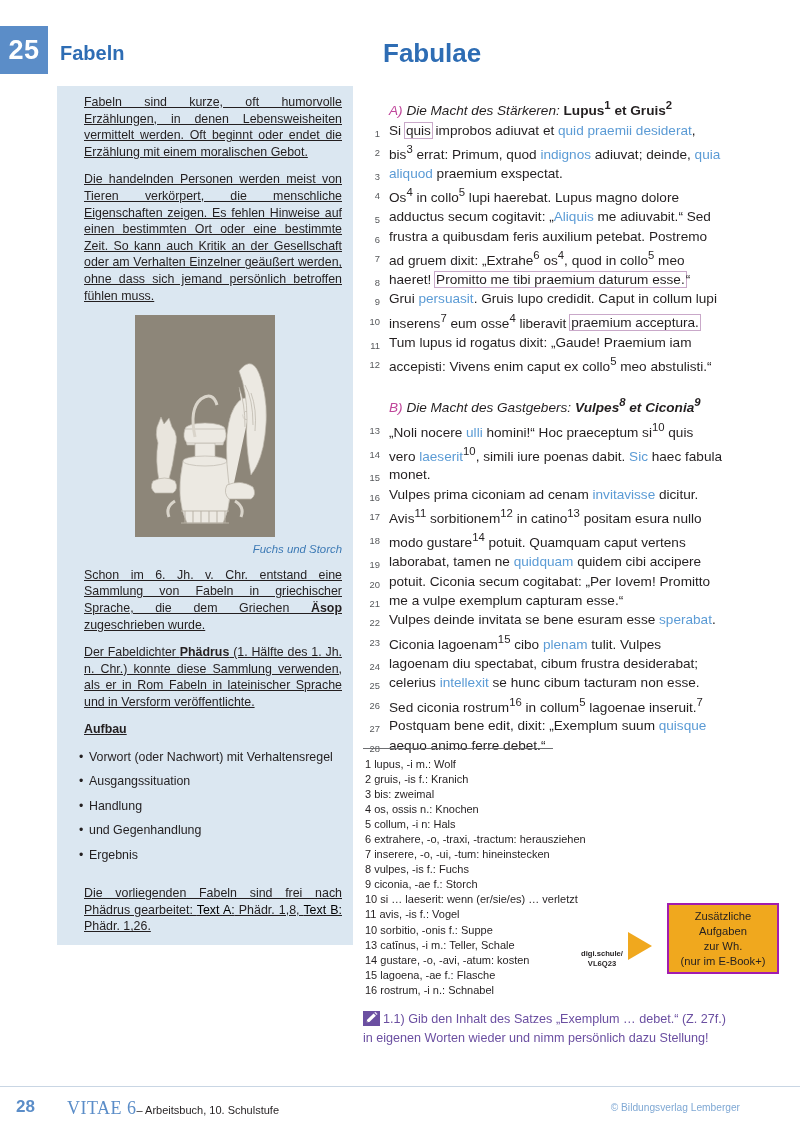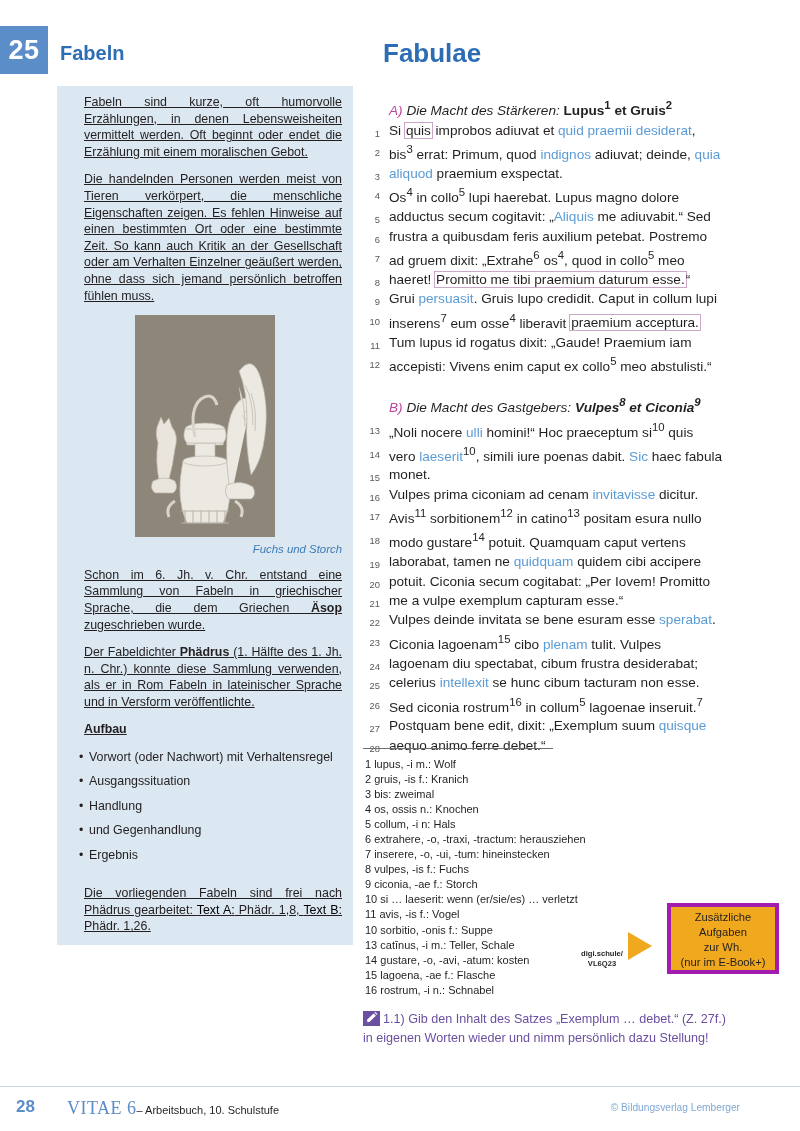--- a/index.html
+++ b/index.html
@@ -107,23 +107,23 @@
     position:absolute;left:0;top:46px;width:48px;text-align:center;
     font-size:7.6px;line-height:9.6px;color:#231f20;font-weight:bold;
   }
   .digi-arrow{
     position:absolute;left:50px;top:29px;width:0;height:0;
     border-top:14px solid transparent;border-bottom:14px solid transparent;
     border-left:24px solid #f0a81e;
   }
   .digi-box{
     position:absolute;left:89px;top:0;width:112px;height:71px;
-    background:#f0a81e;border:4px solid #a21caf;
+    background:#f0a81e;border:2px solid #a21caf;
     box-sizing:border-box;
-    display:flex;flex-direction:column;align-items:center;justify-content:flex-end;
+    display:flex;flex-direction:column;align-items:center;justify-content:center;
     font-size:11.2px;line-height:15px;color:#231f20;text-align:center;
   }
 
   
   .task{
     position:absolute;left:363px;top:1010px;width:420px;
     font-size:12.6px;line-height:19px;color:#6b4fa1;
   }
   .pencil{
     display:inline-block;width:17px;height:15px;vertical-align:-3px;

